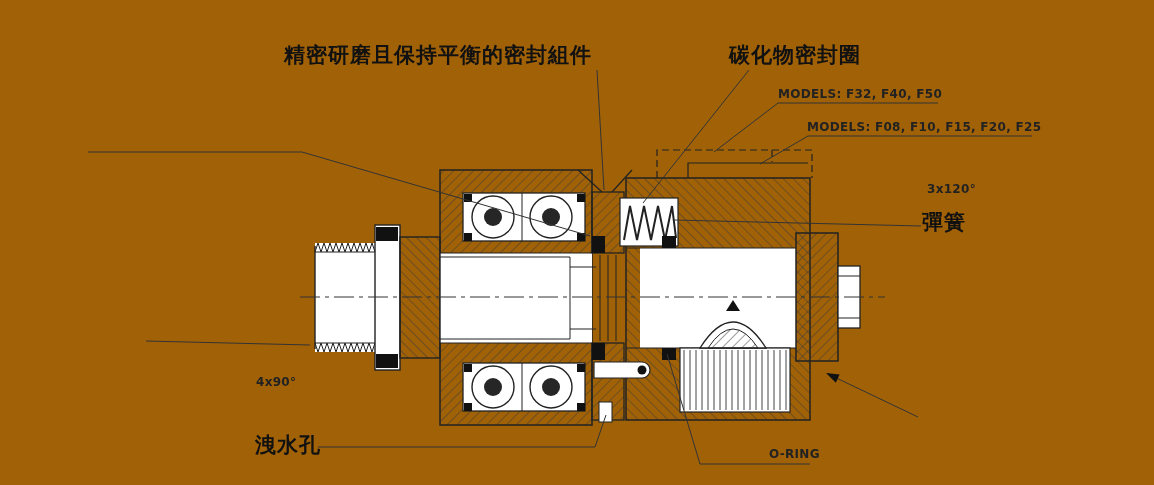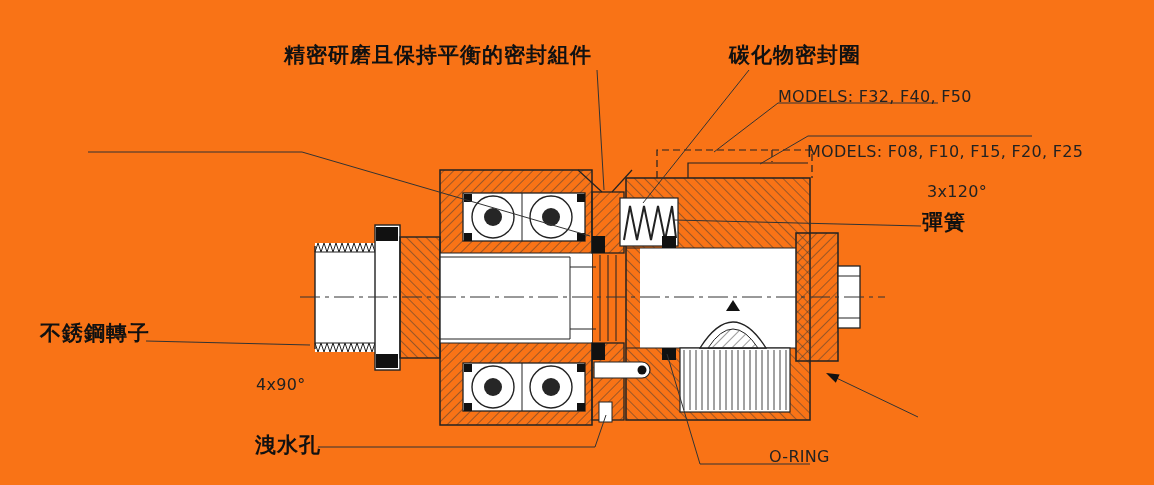--- a/index.html
+++ b/index.html
@@ -2,37 +2,37 @@
 <html><head>
 <meta charset="utf-8">
 <style>
   * { margin: 0; padding: 0; box-sizing: border-box; }
   html, body { background: #ffffff; }
   body { font-family: "DejaVu Sans", sans-serif; }
   .canvas {
     position: relative;
     width: 1154px;
     height: 485px;
-    background: #f97316;
+    background: #a16207;
     overflow: hidden;
     padding-left: 32px;
   }
   .canvas svg { position: absolute; left: 0; top: 0; }
   .label {
     position: absolute;
     color: #111111;
     font-weight: 700;
     font-size: 21px;
     letter-spacing: 1px;
     white-space: nowrap;
     line-height: 1.1;
   }
   .label.small {
-    font-weight: 400;
-    font-size: 16px;
+    font-weight: 700;
+    font-size: 12px;
     letter-spacing: 0.3px;
     color: #222222;
   }
 </style>
 </head>
 <body>
 
 <div class="canvas">
 
   <svg width="1154" height="485" viewBox="0 0 1154 485">
@@ -157,21 +157,20 @@
       <path d="M918,417 L828,374"></path>
       <polygon points="826,373 839.6,374.5 835.8,382.7" fill="#111" stroke="none"></polygon>
     </g>
 
     <line x1="300" y1="297" x2="885" y2="297" stroke="#333" stroke-width="1" stroke-dasharray="20,5,4,5"></line>
   </svg>
 
   <div class="label" style="left:284px; top:44px;">精密研磨且保持平衡的密封組件</div>
   <div class="label" style="left:729px; top:44px;">碳化物密封圈</div>
   <div class="label small" style="left:778px; top:88px;">MODELS: F32, F40, F50</div>
-  <div class="label small" style="left:807px; top:121px;margin-top:22px;">MODELS: F08, F10, F15, F20, F25</div>
+  <div class="label small" style="left:807px; top:121px;">MODELS: F08, F10, F15, F20, F25</div>
   <div class="label small" style="left:927px; top:183px;text-align:right;">3x120°</div>
   <div class="label" style="left:922px; top:211px;text-align:center;">彈簧</div>
-  <div class="label" style="left:40px; top:322px;">不銹鋼轉子</div>
   <div class="label small" style="left:256px; top:376px;">4x90°</div>
   <div class="label" style="left:255px; top:434px;">洩水孔</div>
   <div class="label small" style="left:752px; top:448px;margin-left:17px;">O-RING</div>
 
 </div>
 
 </body></html>

